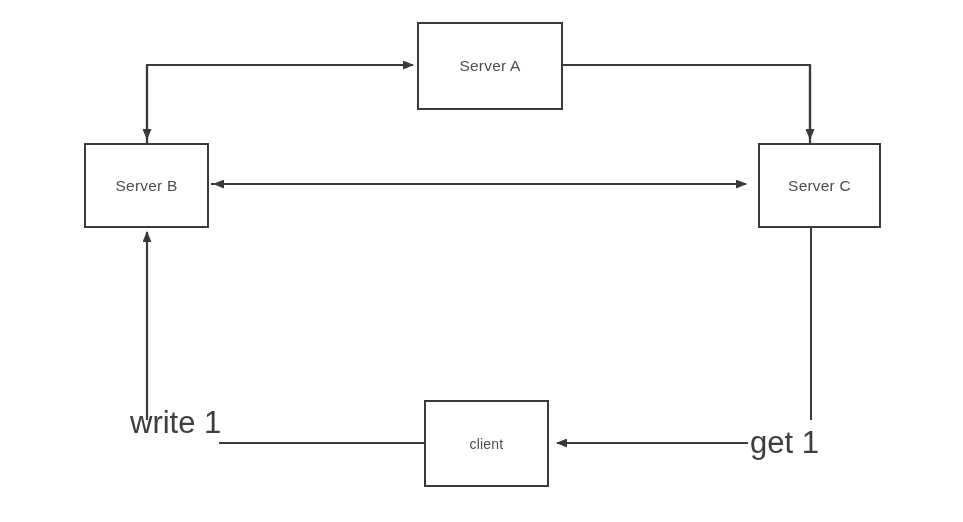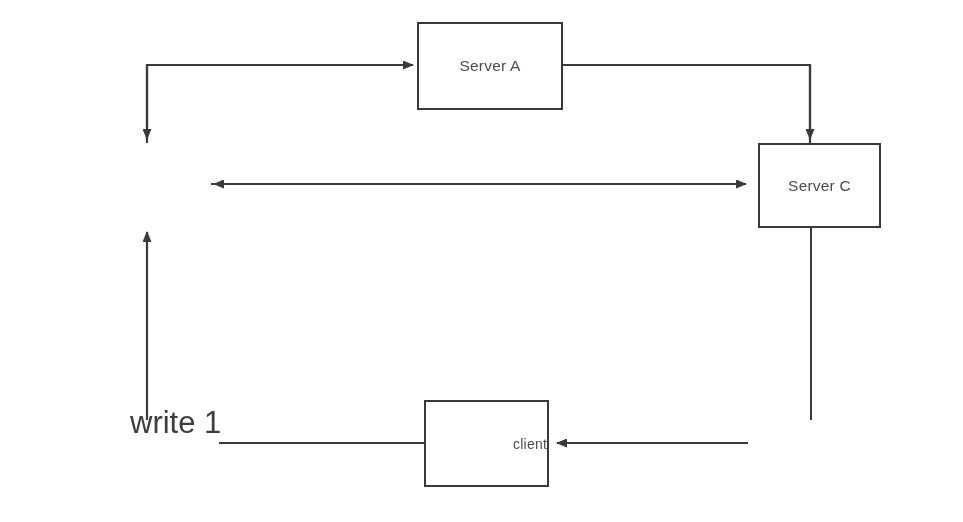--- a/index.html
+++ b/index.html
@@ -45,21 +45,21 @@
   #node-server-a {
     left: 417px; top: 22px; width: 146px; height: 88px;
   }
   #node-server-b {
     left: 84px; top: 143px; width: 125px; height: 85px;
   }
   #node-server-c {
     left: 750px; top: 143px; width: 123px; height: 85px; margin-left: 8px;
   }
   #node-client {
-    left: 424px; top: 400px; width: 125px; height: 87px; justify-content: flex-end;
+    left: 424px; top: 400px; width: 125px; height: 87px;
   }
   #node-server-a .node-label,
   #node-server-b .node-label,
   #node-server-c .node-label {
     font-size: 15.5px;
   }
   #node-client .node-label {
     font-size: 14px;
   }
   .free-label {
@@ -129,26 +129,30 @@
 
     <path d="M811,228 L811,420" fill="none" stroke="#3a3a3a" stroke-width="2"></path>
 
     <path d="M748,443 L557,443" fill="none" stroke="#3a3a3a" stroke-width="2.2" marker-end="url(#arrowhead)"></path>
   </svg>
 
   <div class="node" id="node-server-a">
     <span class="node-label">Server A</span>
   </div>
 
+  <div class="node" id="node-server-b">
+    <span class="node-label">Server B</span>
+  </div>
 
   <div class="node" id="node-server-c">
     <span class="node-label">Server C</span>
   </div>
 
   <div class="node" id="node-client">
     <span class="node-label">client</span>
   </div>
 
   <div class="free-label" id="label-write-1">write 1</div>
 
+  <div class="free-label" id="label-get-1">get 1</div>
 
 
 </div>
 
 </body></html>

